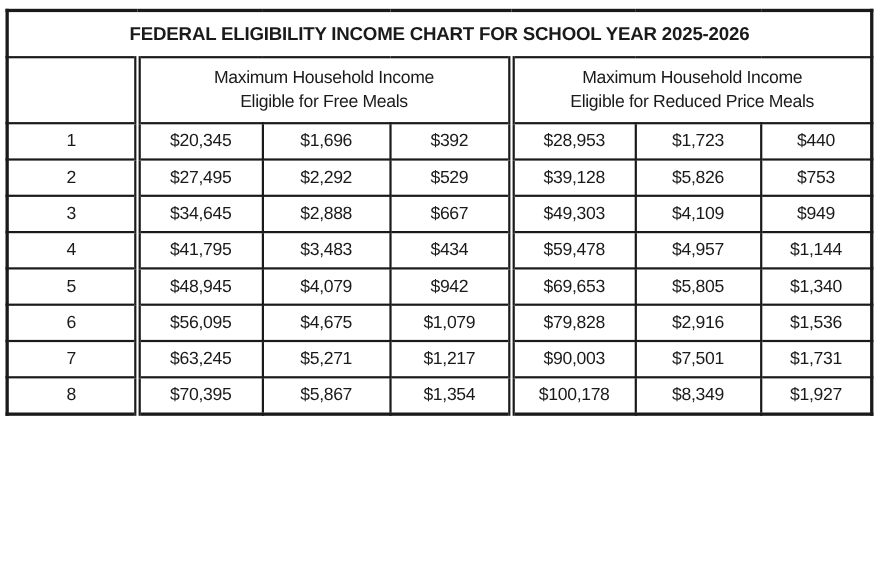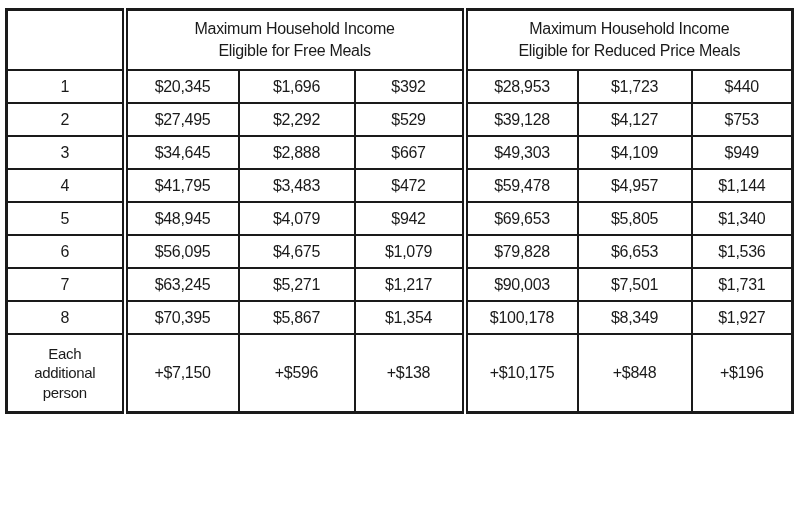--- a/index.html
+++ b/index.html
@@ -81,20 +81,23 @@
     <colgroup>
       <col style="width:118px">
       <col style="width:114px">
       <col style="width:116px">
       <col style="width:110px">
       <col style="width:113px">
       <col style="width:114px">
       <col style="width:101px">
     </colgroup>
     <thead>
+      <tr class="title-row">
+        <th colspan="7">FEDERAL ELIGIBILITY INCOME CHART FOR SCHOOL YEAR 2025-2026</th>
+      </tr>
       <tr class="group-row">
         <th></th>
         <th colspan="3" class="dsep prewrap">Maximum Household Income
 Eligible for Free Meals</th>
         <th colspan="3" class="dsep prewrap">Maximum Household Income
 Eligible for Reduced Price Meals</th>
       </tr>
     </thead>
     <tbody>
         <tr>
@@ -105,83 +108,72 @@
           <td class="dsep">$28,953</td>
           <td>$1,723</td>
           <td>$440</td>
         </tr>
         <tr>
           <td class="size-cell prewrap">2</td>
           <td class="dsep">$27,495</td>
           <td>$2,292</td>
           <td>$529</td>
           <td class="dsep">$39,128</td>
-          <td>$4,127</td>
+          <td>$5,826</td>
           <td>$753</td>
         </tr>
         <tr>
           <td class="size-cell prewrap">3</td>
           <td class="dsep">$34,645</td>
           <td>$2,888</td>
           <td>$667</td>
           <td class="dsep">$49,303</td>
           <td>$4,109</td>
           <td>$949</td>
         </tr>
         <tr>
           <td class="size-cell prewrap">4</td>
           <td class="dsep">$41,795</td>
           <td>$3,483</td>
-          <td>$472</td>
+          <td>$434</td>
           <td class="dsep">$59,478</td>
           <td>$4,957</td>
           <td>$1,144</td>
         </tr>
         <tr>
           <td class="size-cell prewrap">5</td>
           <td class="dsep">$48,945</td>
           <td>$4,079</td>
           <td>$942</td>
           <td class="dsep">$69,653</td>
           <td>$5,805</td>
           <td>$1,340</td>
         </tr>
         <tr>
           <td class="size-cell prewrap">6</td>
           <td class="dsep">$56,095</td>
           <td>$4,675</td>
           <td>$1,079</td>
           <td class="dsep">$79,828</td>
-          <td>$6,653</td>
+          <td>$2,916</td>
           <td>$1,536</td>
         </tr>
         <tr>
           <td class="size-cell prewrap">7</td>
           <td class="dsep">$63,245</td>
           <td>$5,271</td>
           <td>$1,217</td>
           <td class="dsep">$90,003</td>
           <td>$7,501</td>
           <td>$1,731</td>
         </tr>
         <tr>
           <td class="size-cell prewrap">8</td>
           <td class="dsep">$70,395</td>
           <td>$5,867</td>
           <td>$1,354</td>
           <td class="dsep">$100,178</td>
           <td>$8,349</td>
           <td>$1,927</td>
         </tr>
-        <tr class="last-row">
-          <td class="size-cell prewrap">Each
-additional
-person</td>
-          <td class="dsep">+$7,150</td>
-          <td>+$596</td>
-          <td>+$138</td>
-          <td class="dsep">+$10,175</td>
-          <td>+$848</td>
-          <td>+$196</td>
-        </tr>
       </tbody>
   </table>
 </div>
 
 </body></html>

